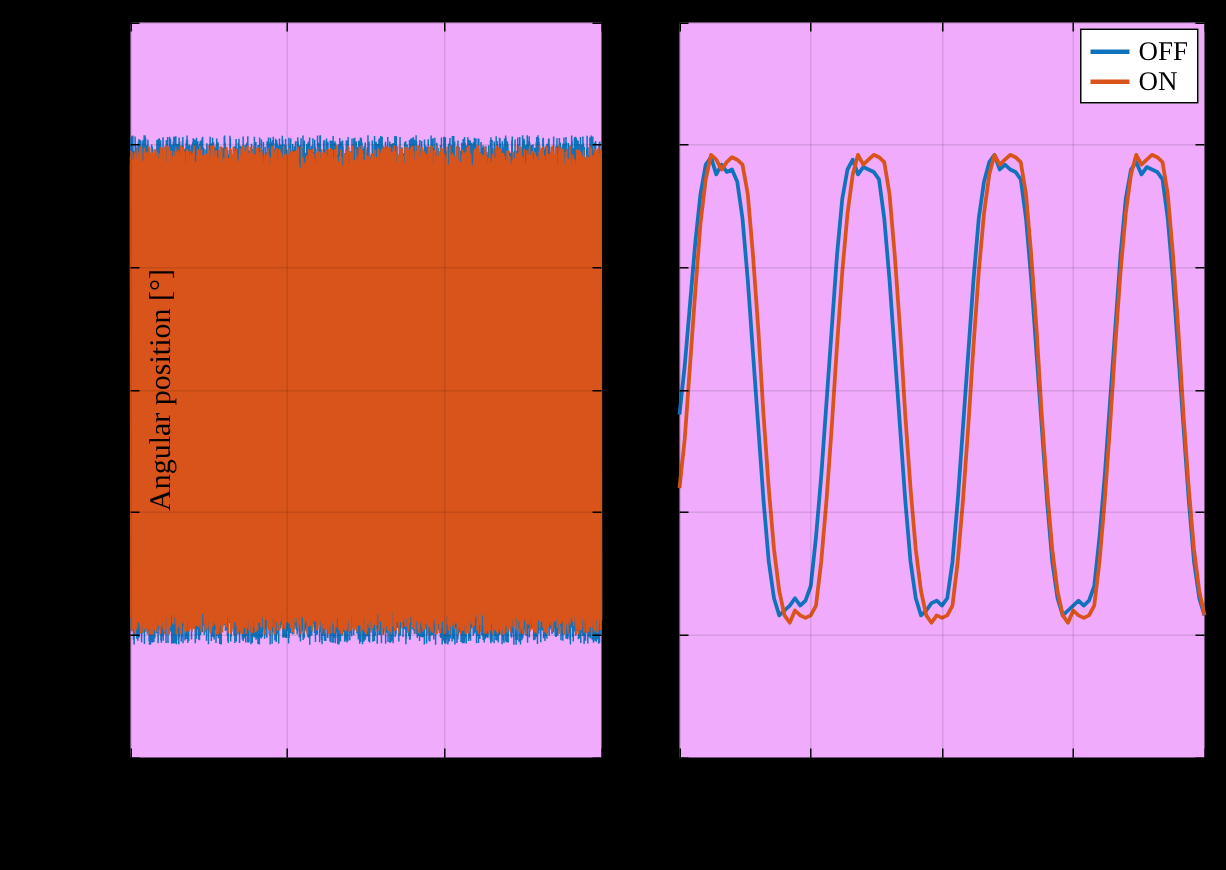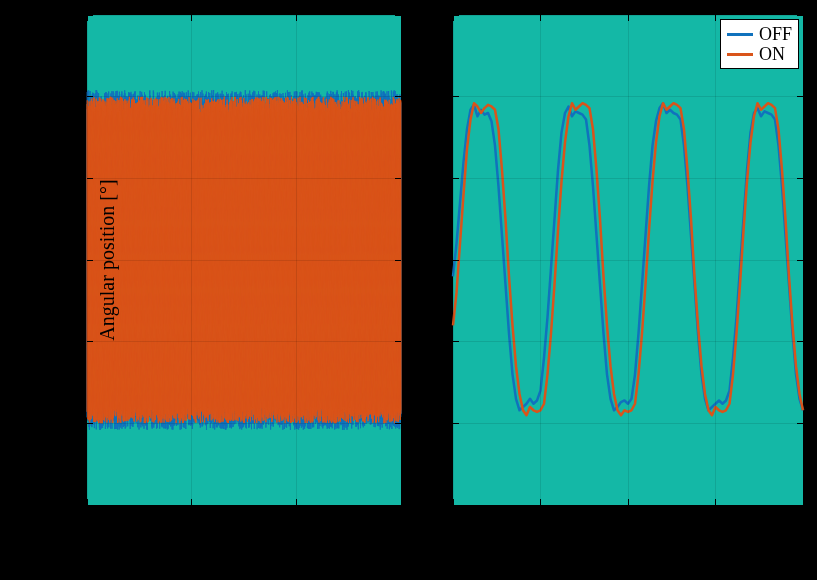--- a/index.html
+++ b/index.html
@@ -11,21 +11,21 @@
     overflow: hidden;
     font-family: "Times New Roman", serif;
   }
   .figure {
     position: relative;
     width: 817px;
     height: 580px;
   }
   .panel {
     position: absolute;
-    background: #14b8a6;
+    background: #f0abfc;
     border: 1.5px solid #000;
     box-sizing: border-box;
   }
   
   .vgrid, .hgrid {
     position: absolute;
     background: rgba(0,0,0,0.10);
   }
   .vgrid { top:0; bottom:0; width:1px; }
   .hgrid { left:0; right:0; height:1px; }

